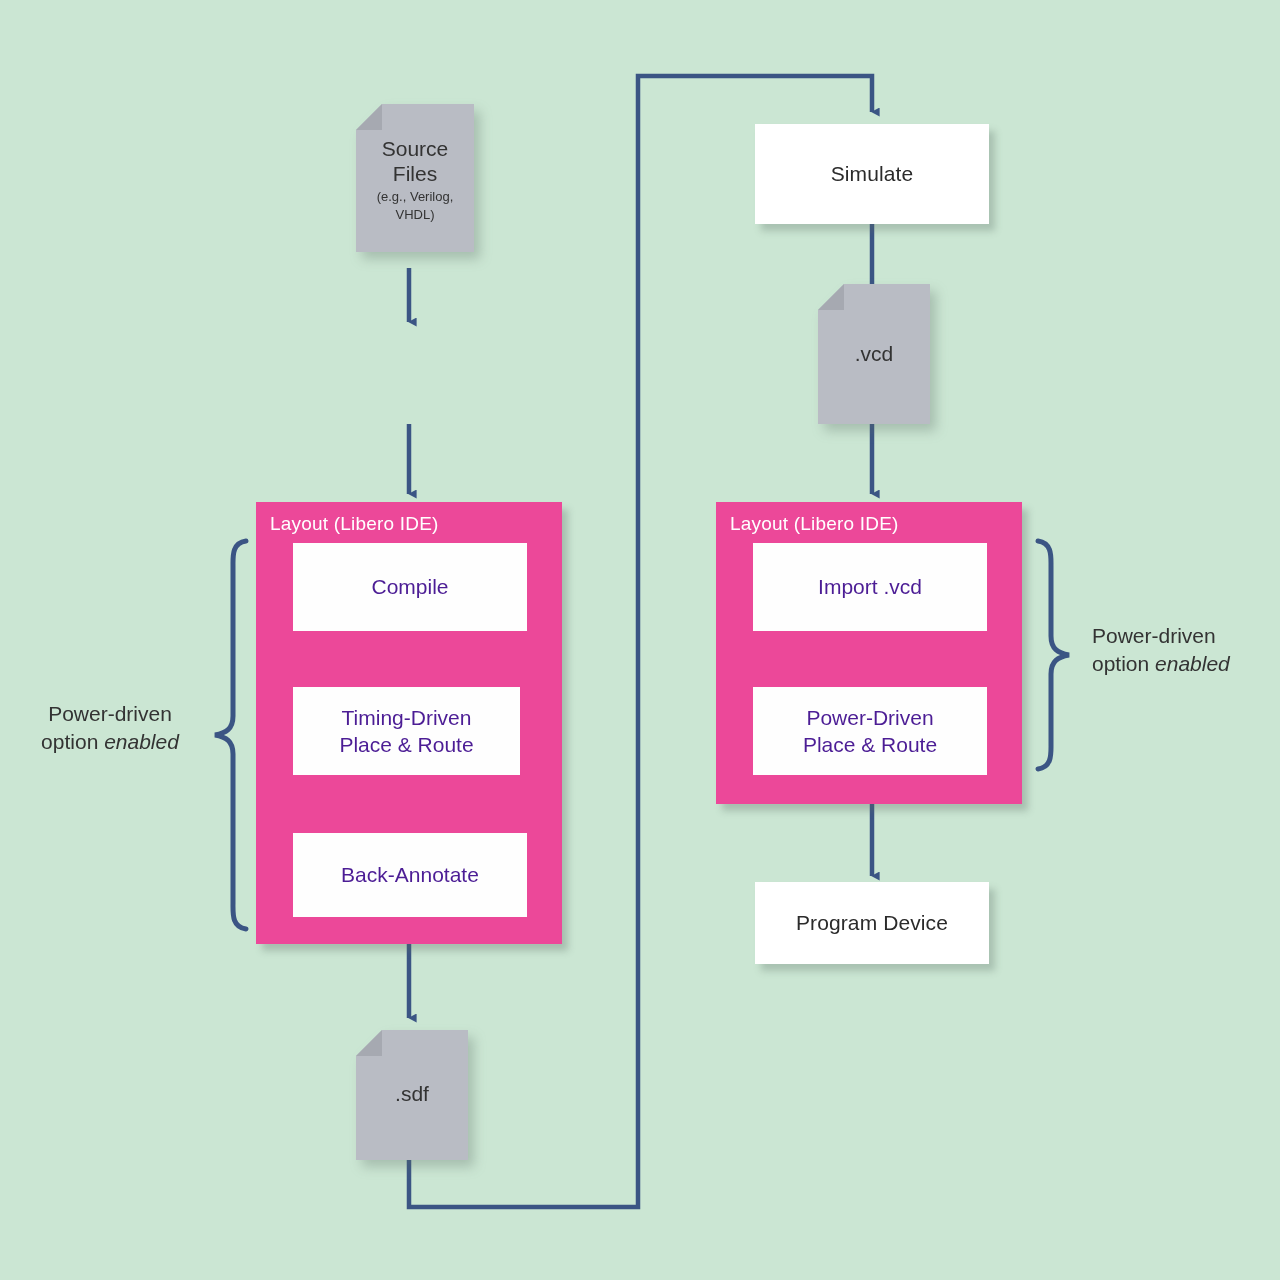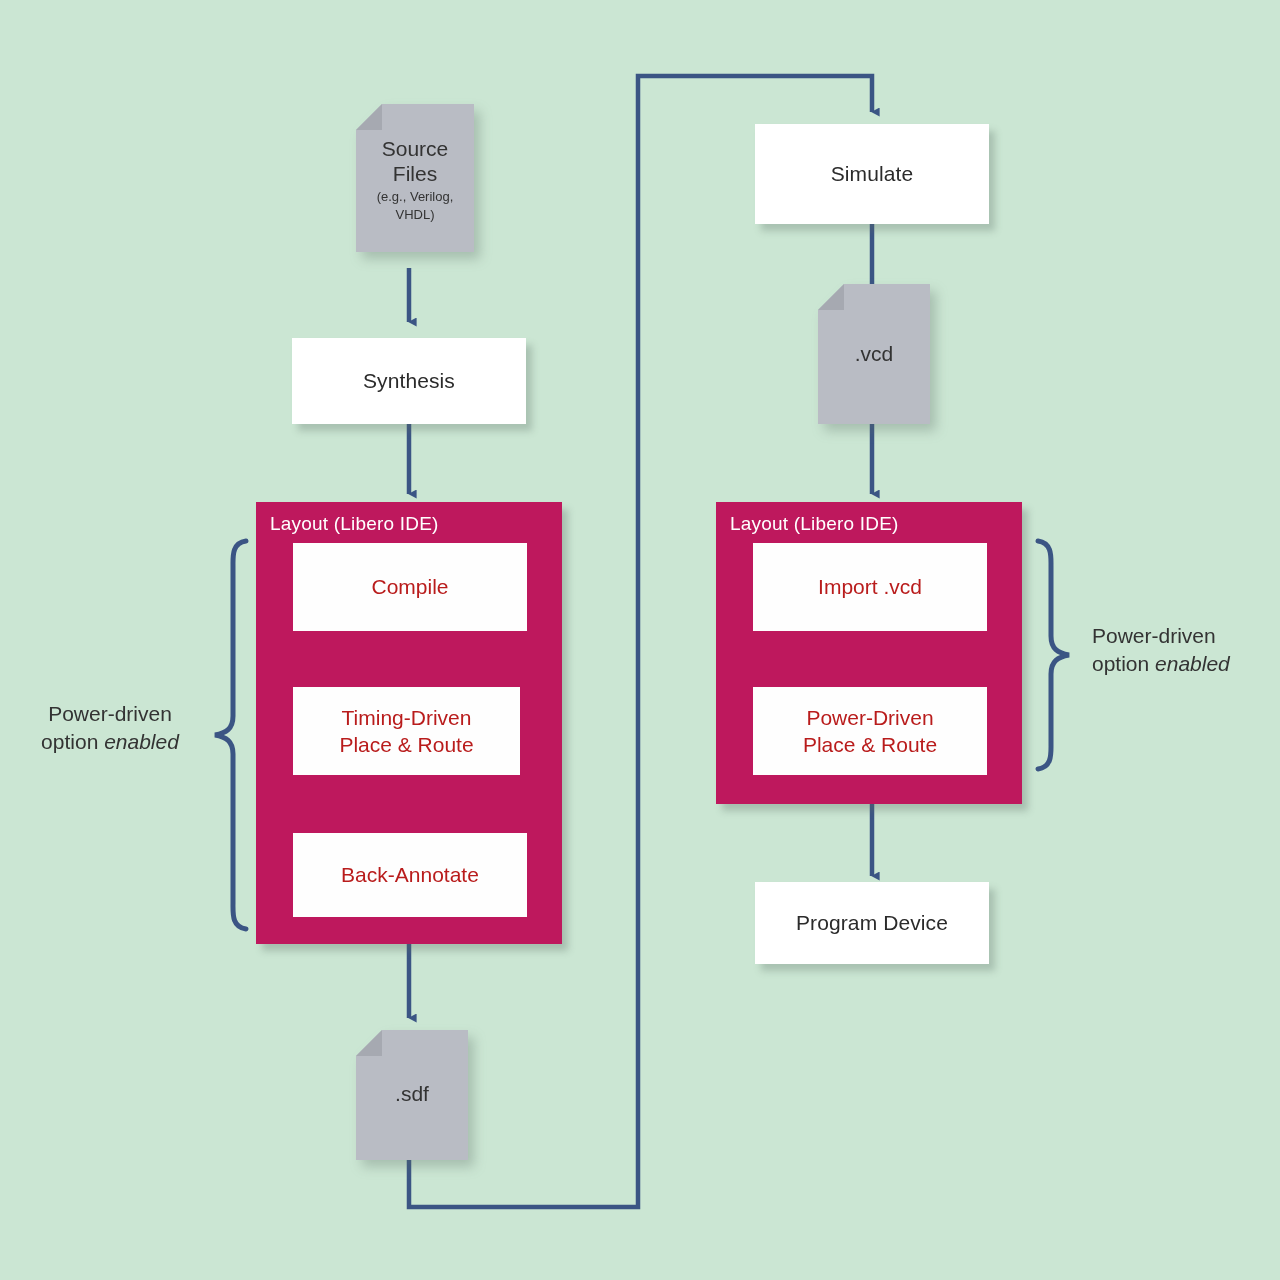--- a/index.html
+++ b/index.html
@@ -34,28 +34,28 @@
     letter-spacing: 0.1px;
   }
 
   .inner-box {
     position: absolute;
     background: #fefefe;
     display: flex;
     align-items: center;
     justify-content: center;
     text-align: center;
-    color: #b91c1c;
+    color: #4c1d95;
     font-size: 21px;
     line-height: 1.3;
   }
 
   .group-box {
     position: absolute;
-    background: #be185d;
+    background: #ec4899;
     box-shadow: 6px 7px 7px rgba(90,110,100,0.32);
   }
   .group-title {
     position: absolute;
     left: 14px;
     top: 11px;
     color: #ffffff;
     font-size: 19px;
     letter-spacing: 0.2px;
   }
@@ -132,23 +132,20 @@
     <svg width="118" height="148" viewBox="0 0 118 148" xmlns="http://www.w3.org/2000/svg">
       <path d="M26,0 L118,0 L118,148 L0,148 L0,26 Z" fill="#b9bcc4"></path>
       <path d="M26,0 L26,26 L0,26 Z" fill="#a6a9b1"></path>
     </svg>
     <div class="doc-label" style="top:33px; font-size:21px;">Source</div>
     <div class="doc-label" style="top:58px; font-size:21px;">Files</div>
     <div class="doc-label" style="top:85px; font-size:13px;">(e.g., Verilog,</div>
     <div class="doc-label" style="top:103px; font-size:13px;">VHDL)</div>
   </div>
 
-  <div class="proc-box" style="left:292px; top:338px; width:234px; height:86px;">
-    <span>Synthesis</span>
-  </div>
 
   <div class="group-box" style="left:256px; top:502px; width:306px; height:442px;">
     <div class="group-title">Layout (Libero IDE)</div>
   </div>
 
   <div class="inner-box" style="left:293px; top:543px; width:234px; height:88px;">
     <span>Compile</span>
   </div>
 
   <div class="inner-box" style="left:293px; top:687px; width:227px; height:88px; flex-direction:column;">

